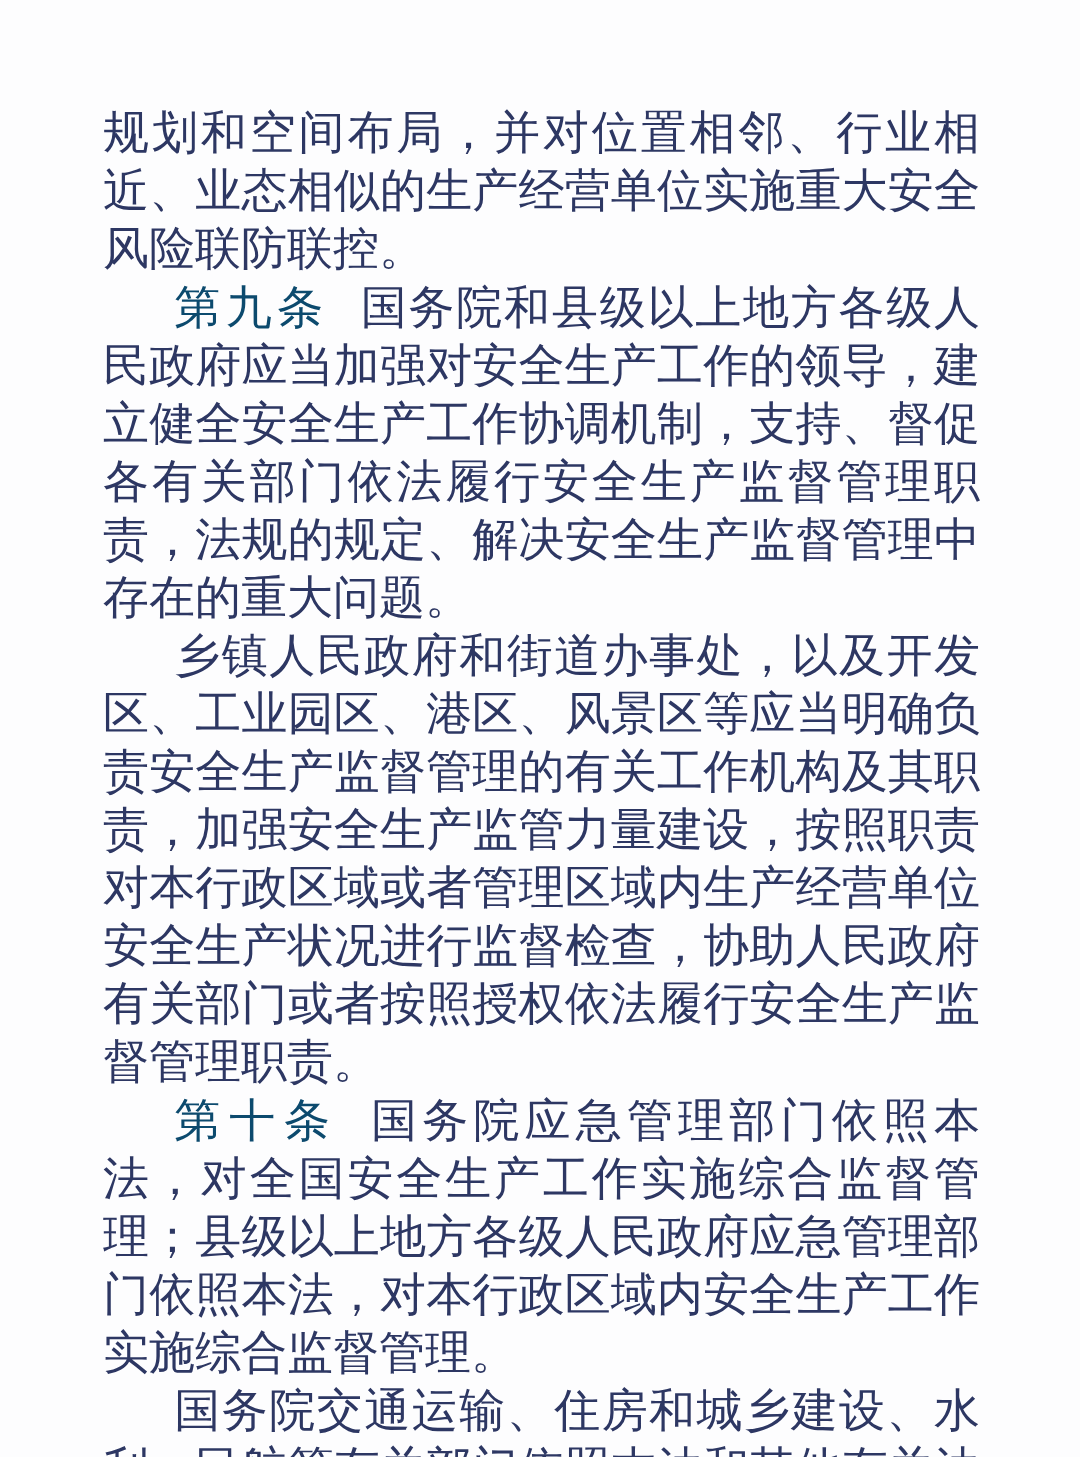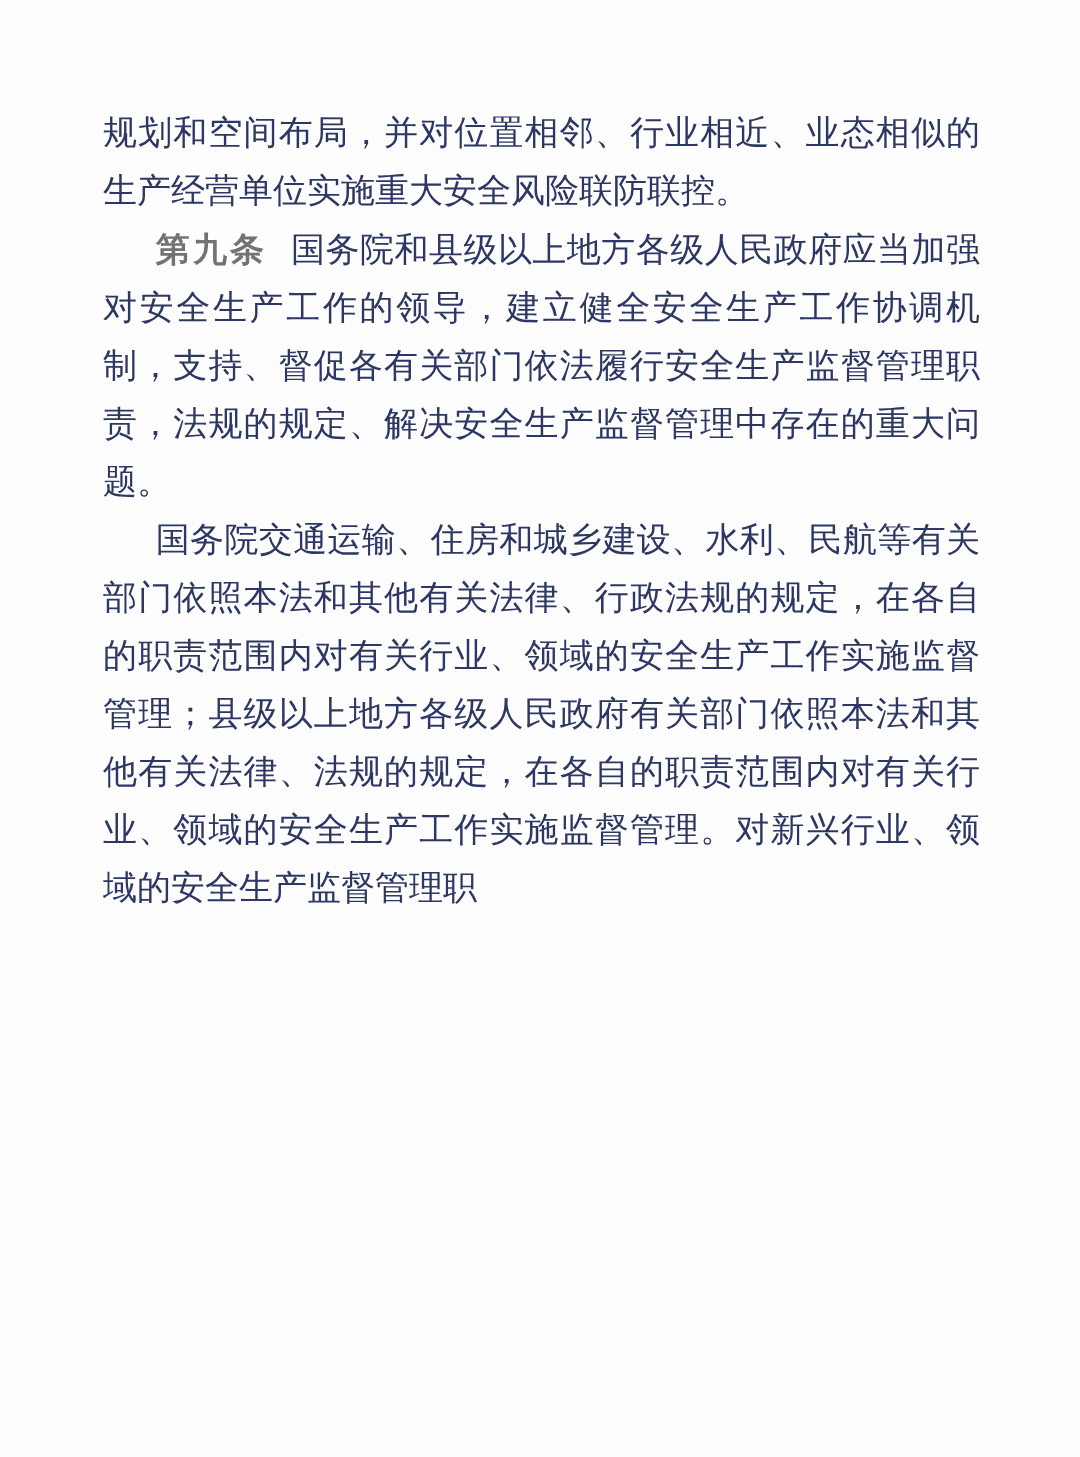--- a/index.html
+++ b/index.html
@@ -9,49 +9,51 @@
   }
   .page {
     position: relative;
     width: 1080px;
     height: 1457px;
     box-sizing: border-box;
     background: #fdfdfe;
     padding: 104px 100px 0 103px;
     overflow: hidden;
     font-family: "Liberation Serif", "DejaVu Serif", serif;
-    font-size: 34px;
+    font-size: 46px;
     line-height: 58px;
     color: #2d3763;
     text-align: justify;
     text-justify: inter-character;
   }
   .para {
     margin: 0;
     padding: 0;
     word-break: break-all;
     overflow-wrap: break-word;
   }
   .para.indent {
     text-indent: 1.55em;
   }
   .article-lead {
     font-family: "Liberation Sans", "DejaVu Sans", sans-serif;
-    font-weight: 700;
-    color: #737373;
+    font-weight: 400;
+    color: #0c4a6e;
     letter-spacing: 0.08em;
     margin-right: 0.7em;
   }
 </style>
 </head>
 <body>
 
 <div class="page">
 
   <p class="para"><span>规划和空间布局，并对位置相邻、行业相近、业态相似的生产经营单位实施重大安全风险联防联控。</span></p>
 
   <p class="para indent"><span class="article-lead">第九条</span><span>国务院和县级以上地方各级人民政府应当加强对安全生产工作的领导，建立健全安全生产工作协调机制，支持、督促各有关部门依法履行安全生产监督管理职责，法规的规定、解决安全生产监督管理中存在的重大问题。</span></p>
 
+  <p class="para indent"><span>乡镇人民政府和街道办事处，以及开发区、工业园区、港区、风景区等应当明确负责安全生产监督管理的有关工作机构及其职责，加强安全生产监管力量建设，按照职责对本行政区域或者管理区域内生产经营单位安全生产状况进行监督检查，协助人民政府有关部门或者按照授权依法履行安全生产监督管理职责。</span></p>
 
+  <p class="para indent"><span class="article-lead">第十条</span><span>国务院应急管理部门依照本法，对全国安全生产工作实施综合监督管理；县级以上地方各级人民政府应急管理部门依照本法，对本行政区域内安全生产工作实施综合监督管理。</span></p>
 
   <p class="para indent"><span>国务院交通运输、住房和城乡建设、水利、民航等有关部门依照本法和其他有关法律、行政法规的规定，在各自的职责范围内对有关行业、领域的安全生产工作实施监督管理；县级以上地方各级人民政府有关部门依照本法和其他有关法律、法规的规定，在各自的职责范围内对有关行业、领域的安全生产工作实施监督管理。对新兴行业、领域的安全生产监督管理职</span></p>
 
 </div>
 
 </body></html>

